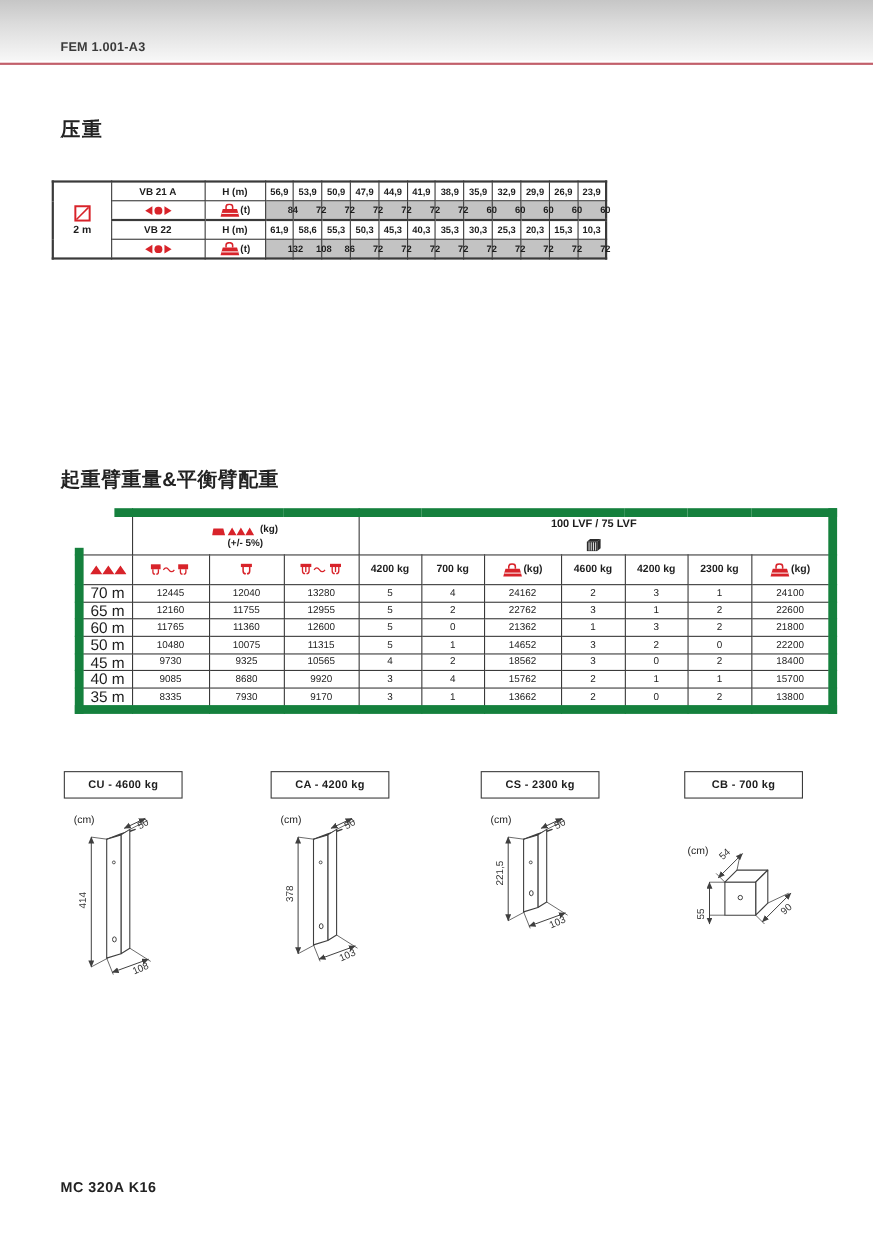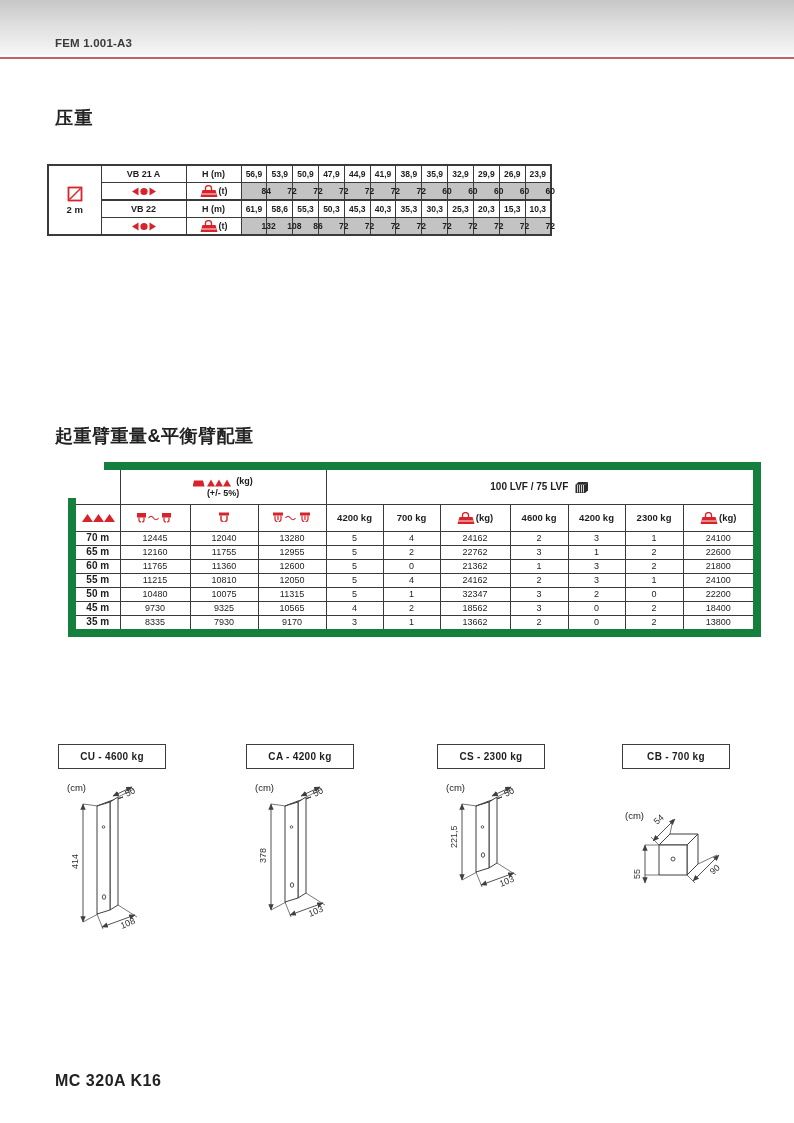--- a/index.html
+++ b/index.html
@@ -25,33 +25,33 @@
   .mast-wrap{display:flex;flex-direction:column;align-items:center;gap:3px;}
   .mast-label{font-size:9.5px;font-weight:bold;}
   .icon-inline{display:inline-flex;align-items:center;justify-content:center;vertical-align:middle;}
   .lab-flex{display:flex;align-items:center;justify-content:center;gap:1px;}
   
   .t2{position:absolute;left:55px;top:462px;width:685px;border:8px solid #15803d;margin-left:13px;}
   .t2 td{border:1px solid #3a3a3a;text-align:center;vertical-align:middle;
          font-size:9px;padding:0;height:13px;line-height:1.05;}
   .t2 tr.h1 td{height:34px;font-weight:bold;}
   .t2 tr.h2 td{height:26px;font-weight:bold;font-size:9.5px;}
-  .t2 td.len{font-weight:bold;font-size:10px;}
+  .t2 td.len{font-weight:normal;font-size:14px;}
   .t2 td.nob{border:0;}
   .t2-mask{position:absolute;left:53px;top:460px;width:51px;height:38px;background:#fff;}
   .wh-line{display:flex;align-items:center;justify-content:center;gap:3px;}
   .wh-sub{font-weight:bold;font-size:9px;margin-top:1px;}
-  .lvf-line{display:flex;align-items:center;justify-content:center;gap:6px;font-size:10px;}
+  .lvf-line{display:flex;align-items:center;justify-content:center;gap:6px;font-size:10px;flex-direction:column;}
   
-  .cw-card{position:absolute;top:744px;width:170px;}
+  .cw-card{position:absolute;top:701px;width:170px;}
   .cw-title{margin:0 auto;width:106px;height:23px;border:1.5px solid #3c3c3c;
             display:flex;align-items:center;justify-content:center;
             font-weight:bold;font-size:10px;letter-spacing:.3px;background:#fff;}
   .cw-fig{margin-top:6px;}
-  .footer{position:absolute;left:55px;top:1072px;font-weight:bold;font-size:16px;color:#222;letter-spacing:.5px;}
+  .footer{position:absolute;left:55px;top:1072px;font-weight:bold;font-size:13px;color:#222;letter-spacing:.5px;}
 </style>
 </head>
 <body>
 
 <div class="page">
 
   <div class="band">
     <div class="band-code">FEM 1.001-A3</div>
   </div>
   <div class="rule"></div>
@@ -330,57 +330,57 @@
           <td>12600</td>
           <td>5</td>
           <td>0</td>
           <td>21362</td>
           <td>1</td>
           <td>3</td>
           <td>2</td>
           <td>21800</td>
         </tr>
         <tr>
-          <td class="len">55 m</td>
-          <td>11215</td>
-          <td>10810</td>
-          <td>12050</td>
-          <td>5</td>
-          <td>4</td>
-          <td>24162</td>
-          <td>2</td>
-          <td>3</td>
-          <td>1</td>
-          <td>24100</td>
-        </tr>
-        <tr>
           <td class="len">50 m</td>
           <td>10480</td>
           <td>10075</td>
           <td>11315</td>
           <td>5</td>
           <td>1</td>
-          <td>32347</td>
+          <td>14652</td>
           <td>3</td>
           <td>2</td>
           <td>0</td>
           <td>22200</td>
         </tr>
         <tr>
           <td class="len">45 m</td>
           <td>9730</td>
           <td>9325</td>
           <td>10565</td>
           <td>4</td>
           <td>2</td>
           <td>18562</td>
           <td>3</td>
           <td>0</td>
           <td>2</td>
           <td>18400</td>
+        </tr>
+        <tr>
+          <td class="len">40 m</td>
+          <td>9085</td>
+          <td>8680</td>
+          <td>9920</td>
+          <td>3</td>
+          <td>4</td>
+          <td>15762</td>
+          <td>2</td>
+          <td>1</td>
+          <td>1</td>
+          <td>15700</td>
         </tr>
         <tr>
           <td class="len">35 m</td>
           <td>8335</td>
           <td>7930</td>
           <td>9170</td>
           <td>3</td>
           <td>1</td>
           <td>13662</td>
           <td>2</td>

